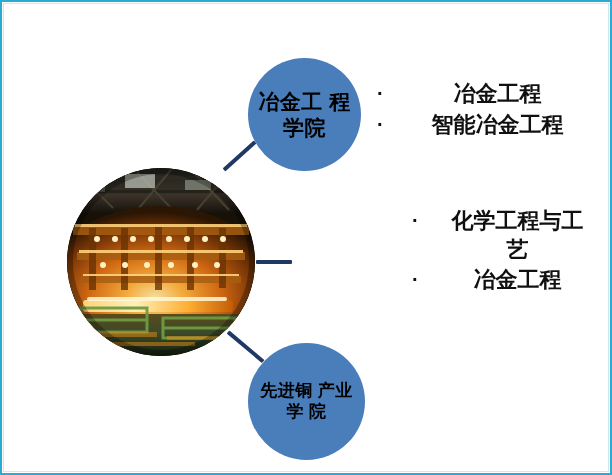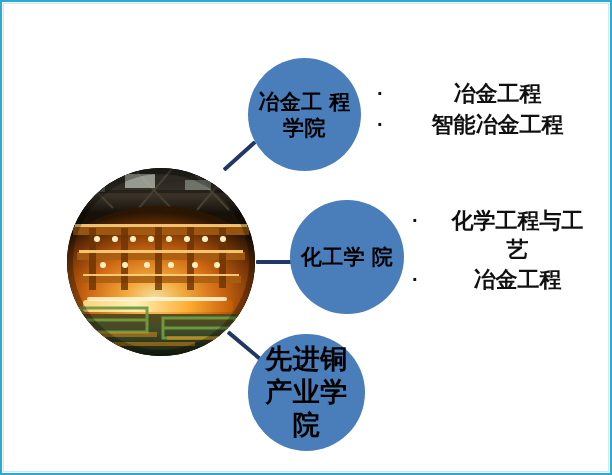--- a/index.html
+++ b/index.html
@@ -114,24 +114,24 @@
   }
   #circle-chemical {
     left: 290px;
     top: 200px;
     width: 114px;
     height: 114px;
     font-size: 21px;
   }
   #circle-copper {
     left: 248px;
-    top: 334px;
+    top: 343px;
     width: 117px;
     height: 117px;
-    font-size: 27px;
+    font-size: 17px;
   }
 
   
   .bullet-group {
     position: absolute;
     z-index: 25;
     color: #101010;
     font-weight: bold;
     font-size: 22px;
     line-height: 1.30;
@@ -287,24 +287,20 @@
         <circle cx="94" cy="94" r="93" fill="none" stroke="#000000" stroke-width="10" opacity="0.28"></circle>
       </g>
     </svg>
   </div>
 
   <div class="node-circle" id="circle-metallurgy">
     <span class="node-label">冶金工
 程学院</span>
   </div>
 
-  <div class="node-circle" id="circle-chemical">
-    <span class="node-label">化工学
-院</span>
-  </div>
 
   <div class="node-circle" id="circle-copper">
     <span class="node-label">先进铜
 产业学
 院</span>
   </div>
 
   <div class="bullet-group" id="bullets-metallurgy">
     <div class="bullet-item">
       <span class="bullet-dot">·</span>

